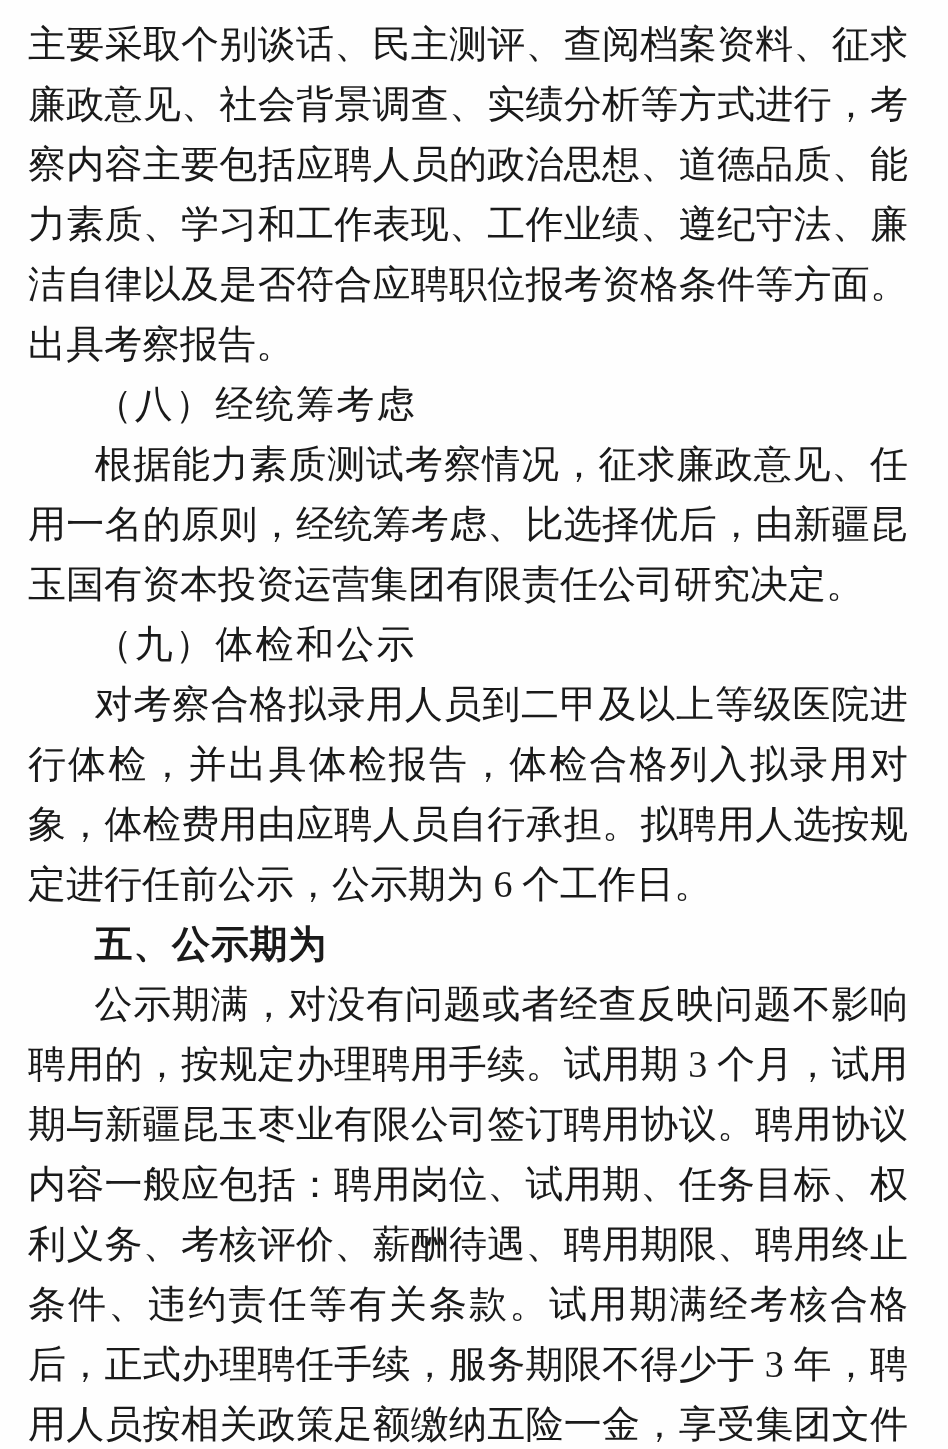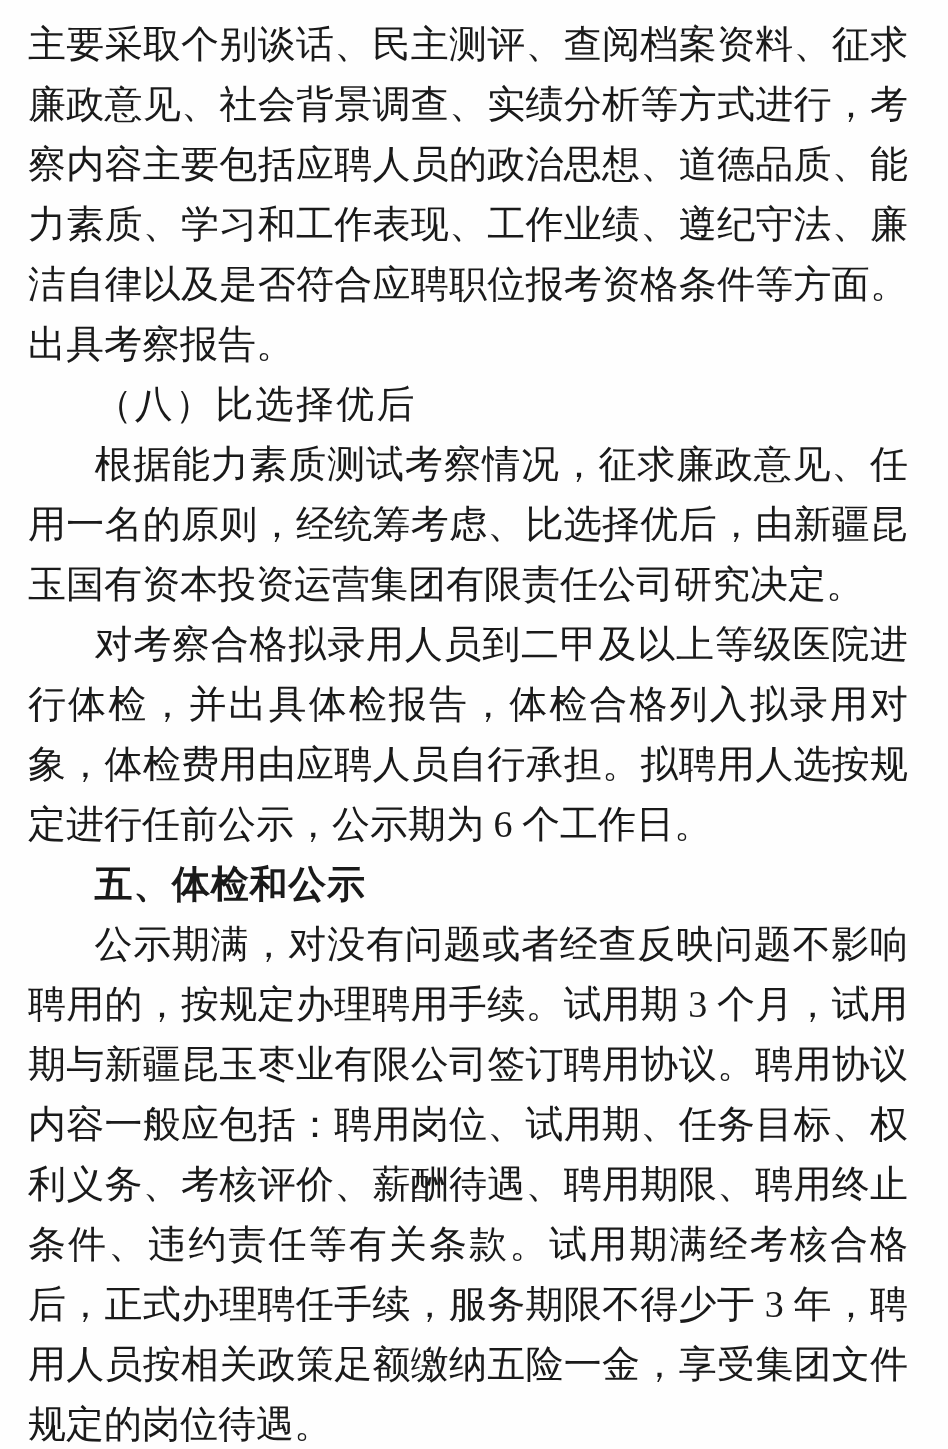--- a/index.html
+++ b/index.html
@@ -44,18 +44,19 @@
   }
   .indent {
     text-indent: 1.75em;
   }
 </style>
 </head>
 <body style="background: rgb(254, 254, 254); color: rgb(26, 26, 26);">
 
 <div class="page" id="doc">
     <p class="body">主要采取个别谈话、民主测评、查阅档案资料、征求廉政意见、社会背景调查、实绩分析等方式进行，考察内容主要包括应聘人员的政治思想、道德品质、能力素质、学习和工作表现、工作业绩、遵纪守法、廉洁自律以及是否符合应聘职位报考资格条件等方面。出具考察报告。</p>
-    <p class="subheading indent">（八）比选择优后</p>
+    <p class="subheading indent">（八）经统筹考虑</p>
     <p class="body indent">根据能力素质测试考察情况，征求廉政意见、任用一名的原则，经统筹考虑、比选择优后，由新疆昆玉国有资本投资运营集团有限责任公司研究决定。</p>
+    <p class="subheading indent">（九）体检和公示</p>
     <p class="body indent">对考察合格拟录用人员到二甲及以上等级医院进行体检，并出具体检报告，体检合格列入拟录用对象，体检费用由应聘人员自行承担。拟聘用人选按规定进行任前公示，公示期为 6 个工作日。</p>
-    <p class="heading indent">五、体检和公示</p>
+    <p class="heading indent">五、公示期为</p>
     <p class="body indent">公示期满，对没有问题或者经查反映问题不影响聘用的，按规定办理聘用手续。试用期 3 个月，试用期与新疆昆玉枣业有限公司签订聘用协议。聘用协议内容一般应包括：聘用岗位、试用期、任务目标、权利义务、考核评价、薪酬待遇、聘用期限、聘用终止条件、违约责任等有关条款。试用期满经考核合格后，正式办理聘任手续，服务期限不得少于 3 年，聘用人员按相关政策足额缴纳五险一金，享受集团文件规定的岗位待遇。</p>
   </div>
 
 </body></html>

